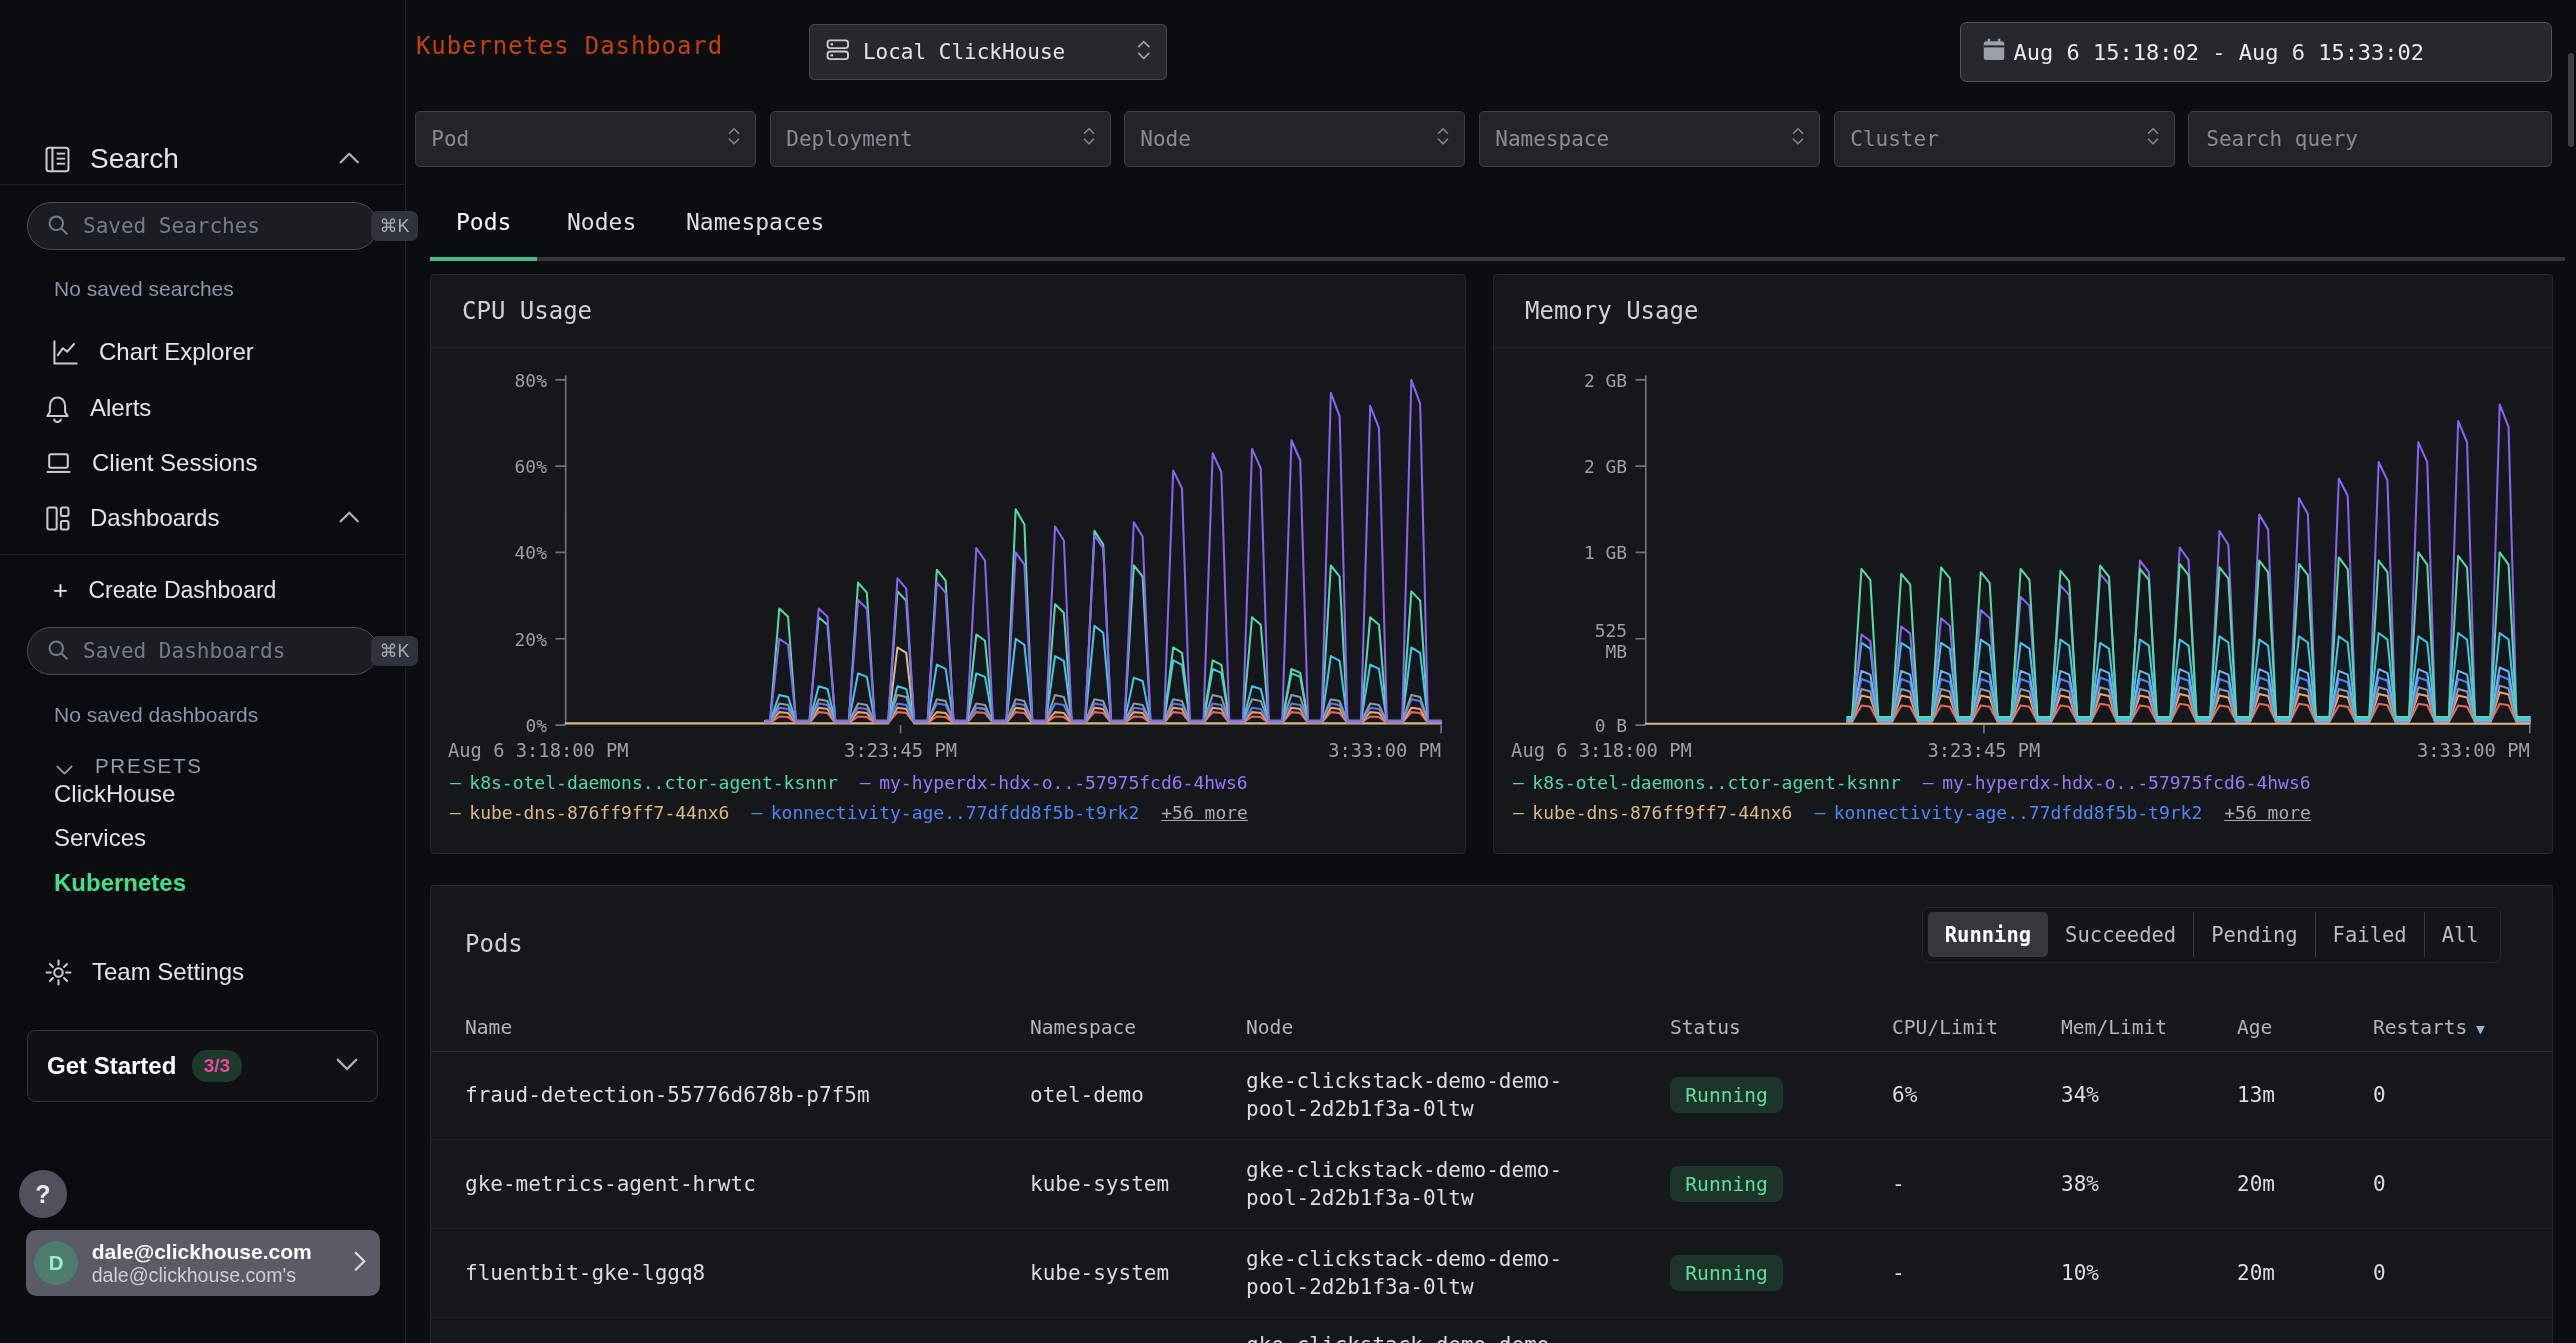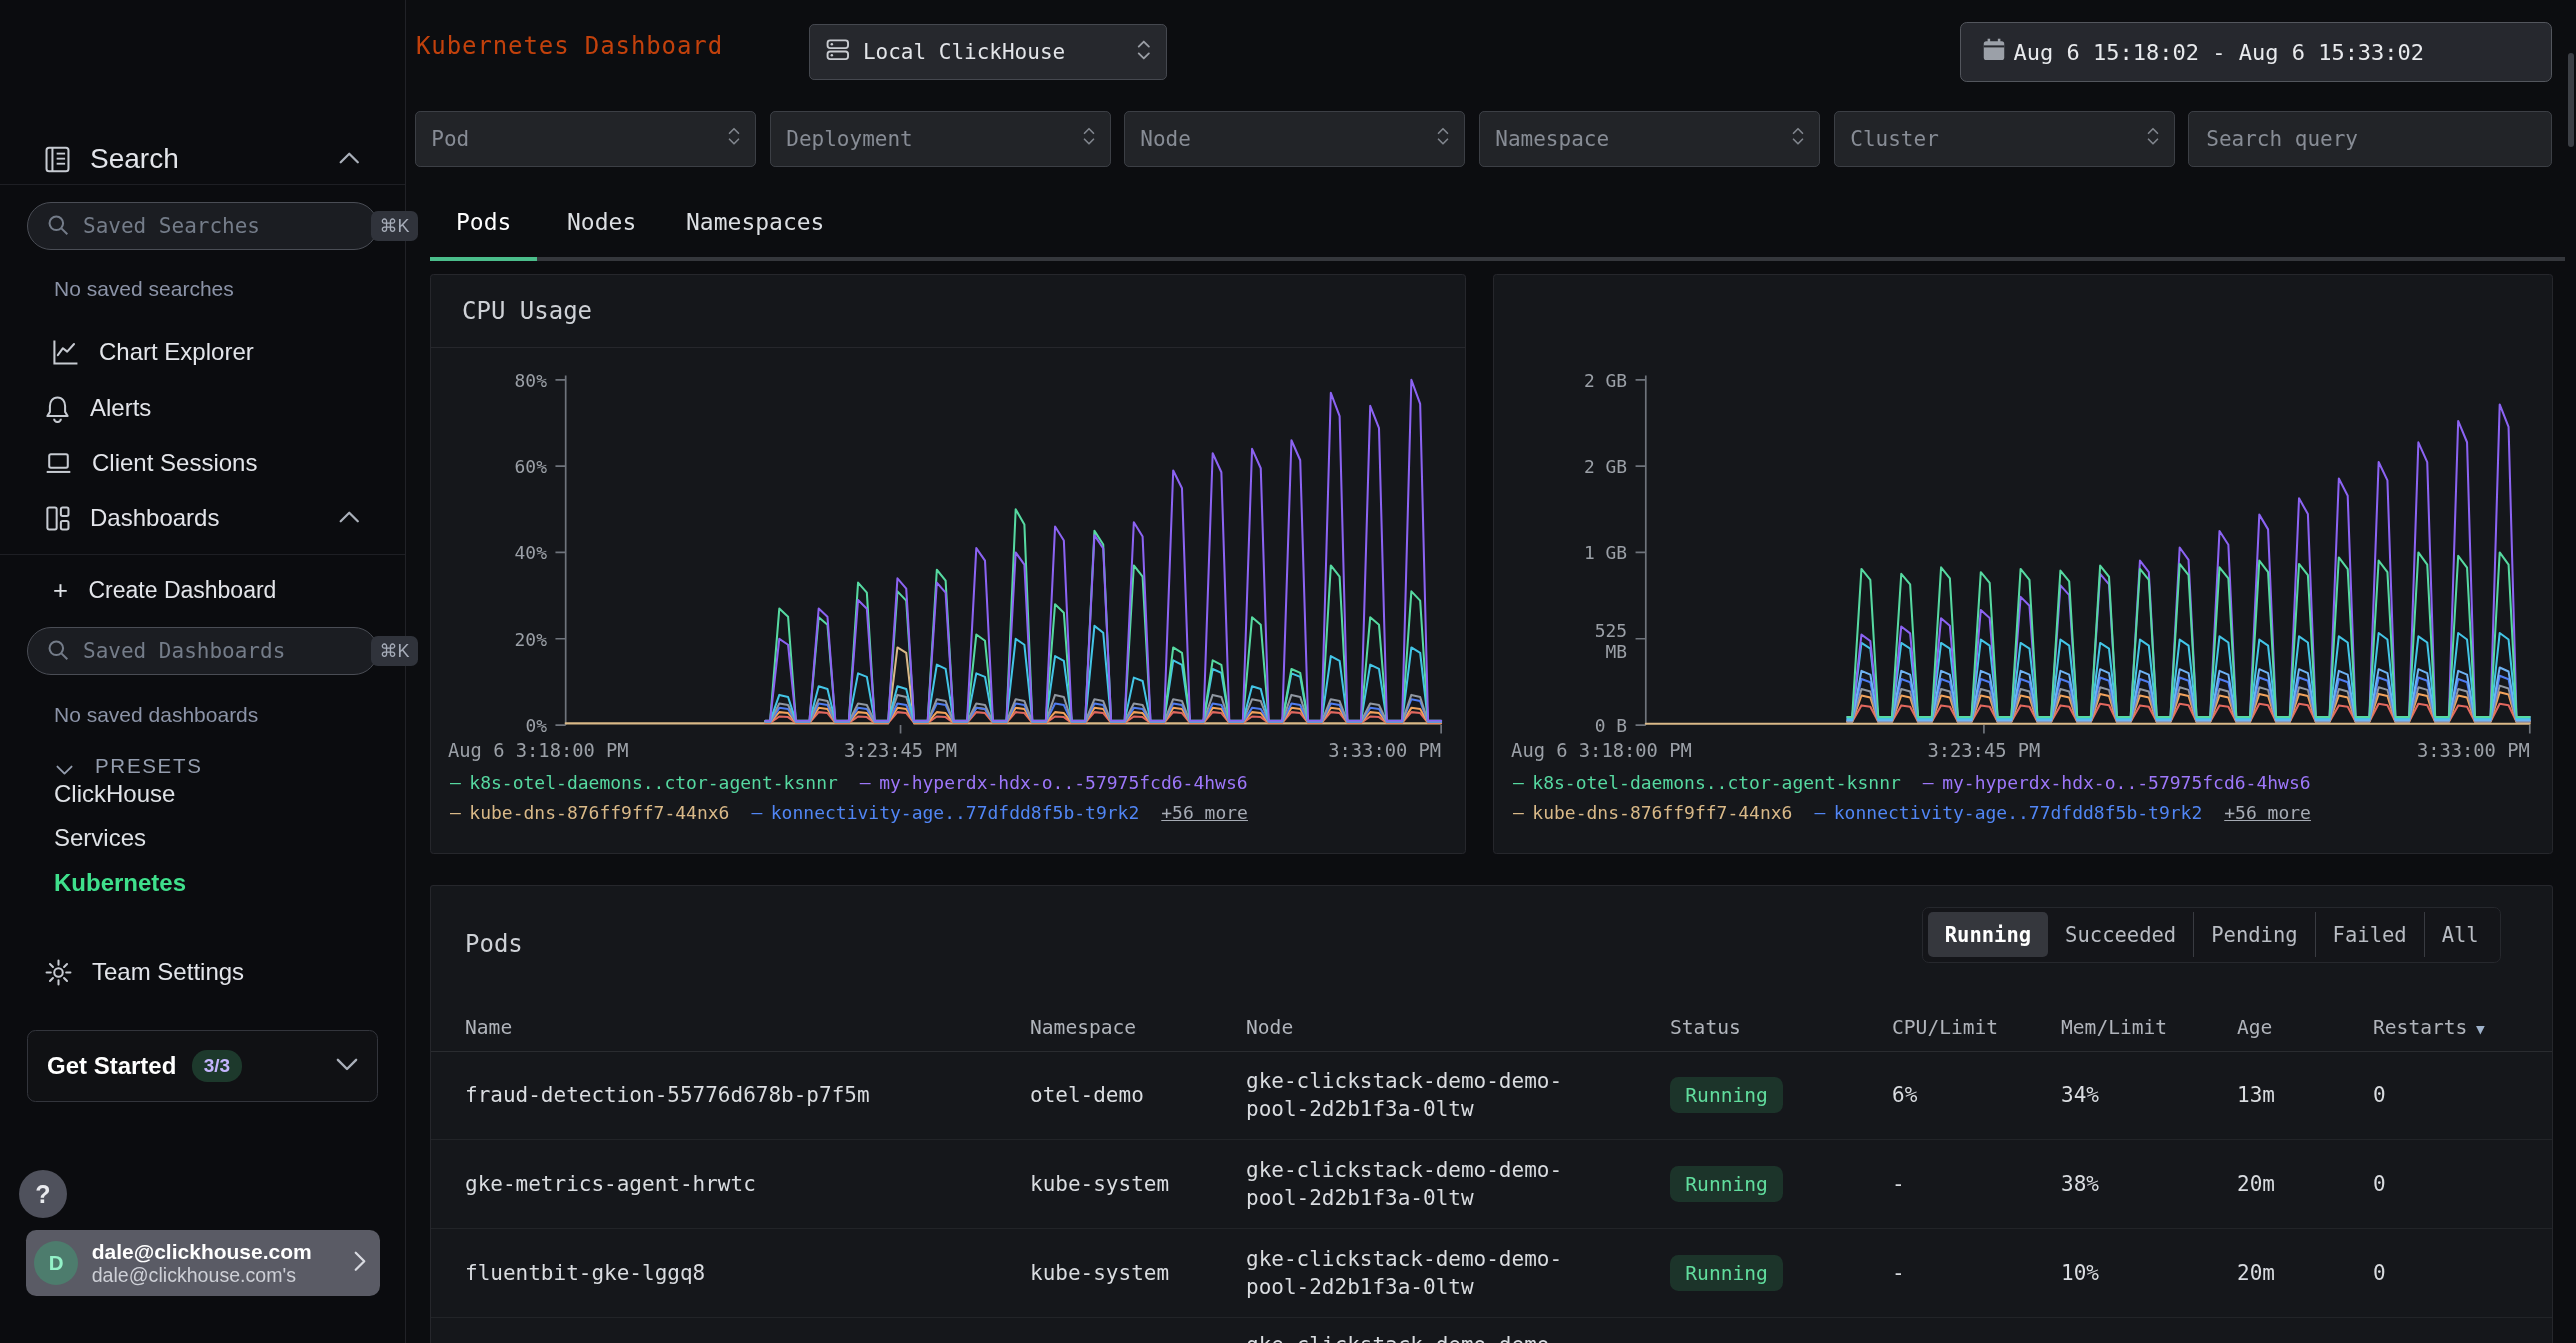--- a/index.html
+++ b/index.html
@@ -20,21 +20,21 @@
      font-family:"DejaVu Sans Mono",monospace;}
   .pill-input input::placeholder{color:#747c89;}
   .kbd{background:#30333b;color:#a7adb9;border-radius:6.8px;font-size:18px;padding:4.3px 8.5px;font-family:"Liberation Sans",sans-serif;}
   .empty-note{color:#8b93a7;font-size:21px;}
   .preset-item{color:#dfe2e6;font-size:24px;}
   .green-text{color:#3fe08c !important;}
   .chev{stroke:#aab0ba;stroke-width:2.6;fill:none;stroke-linecap:round;stroke-linejoin:round;}
 
   .gs-box{position:absolute;left:27px;top:1030px;width:351px;height:72px;border:0.9px solid #33353c;border-radius:8.5px;
       display:flex;align-items:center;padding:0 19px;box-sizing:border-box;gap:15.3px;background:#101114;}
-  .badge-green{background:#1d392c;color:#c4b5fd;border-radius:15.3px;font-size:19px;font-weight:bold;padding:5.1px 12px;}
+  .badge-green{background:#1d392c;color:#ec4899;border-radius:15.3px;font-size:19px;font-weight:bold;padding:5.1px 12px;}
   .promo{position:absolute;left:25.6px;top:1129px;width:354px;height:177px;background:#16171c;border-radius:12px;}
   .promo-text{position:absolute;left:92px;top:32px;color:#c9cdd4;font-size:23px;line-height:35px;}
   .help-circle{position:absolute;left:19px;top:1170px;width:48px;height:48px;border-radius:50%;background:#4f515c;
       display:flex;align-items:center;justify-content:center;color:#e9eaee;font-size:25px;font-weight:bold;}
   .user-chip{position:absolute;left:25.6px;top:1230px;width:354px;height:66px;background:#5a5b65;border-radius:10.2px;
       display:flex;align-items:center;padding:0 13.6px 0 8.5px;box-sizing:border-box;gap:13.6px;}
   .avatar{width:44px;height:44px;border-radius:50%;background:#4d7c6d;color:#93f2c8;display:flex;align-items:center;
       justify-content:center;font-size:20.5px;font-weight:bold;}
   .user-name{color:#ffffff;font-size:21px;font-weight:bold;line-height:24px;}
   .user-sub{color:#ced0d7;font-size:19.6px;line-height:22px;}
@@ -348,20 +348,23 @@
         <span class="legend-item">
             <span style="color:#5186f5">—</span>
             <span style="color:#5186f5">konnectivity-age..77dfdd8f5b-t9rk2</span>
           </span>
         <span class="more-link">+56 more</span>
       </div>
     </div>
   </section>
 
   <section class="panel" style="left:1493px;top:274px;width:1060px;height:580px;">
+    <div class="panel-head">
+      <span class="panel-title mono">Memory Usage</span>
+    </div>
     <svg class="abs" style="left:0;top:75px;" width="1058" height="416" viewBox="0 0 1241 488">
         <path d="M 178 30 V 440 M 166 440 H 178 M 166 338.75 H 178 M 166 237.5 H 178 M 166 136.25 H 178 M 166 35 H 178" stroke="#6f747c" stroke-width="2" fill="none"></path>
         <text x="156" y="448" fill="#9ba0a7" font-size="21" text-anchor="end" font-family="&quot;DejaVu Sans Mono&quot;,monospace"><tspan x="156" dy="0">0 B</tspan></text>
         <text x="156" y="336.75" fill="#9ba0a7" font-size="21" text-anchor="end" font-family="&quot;DejaVu Sans Mono&quot;,monospace"><tspan x="156" dy="0">525</tspan><tspan x="156" dy="24">MB</tspan></text>
         <text x="156" y="245.5" fill="#9ba0a7" font-size="21" text-anchor="end" font-family="&quot;DejaVu Sans Mono&quot;,monospace"><tspan x="156" dy="0">1 GB</tspan></text>
         <text x="156" y="144.25" fill="#9ba0a7" font-size="21" text-anchor="end" font-family="&quot;DejaVu Sans Mono&quot;,monospace"><tspan x="156" dy="0">2 GB</tspan></text>
         <text x="156" y="43" fill="#9ba0a7" font-size="21" text-anchor="end" font-family="&quot;DejaVu Sans Mono&quot;,monospace"><tspan x="156" dy="0">2 GB</tspan></text>
         <path d="M 574.6525 440 V 450 M 1215 440 V 450" stroke="#6f747c" stroke-width="2" fill="none"></path>
         <text x="20" y="478" fill="#9ba0a7" font-size="22" text-anchor="start" font-family="&quot;DejaVu Sans Mono&quot;,monospace">Aug 6 3:18:00 PM</text>
         <text x="574.6525" y="478" fill="#9ba0a7" font-size="22" text-anchor="middle" font-family="&quot;DejaVu Sans Mono&quot;,monospace">3:23:45 PM</text>

